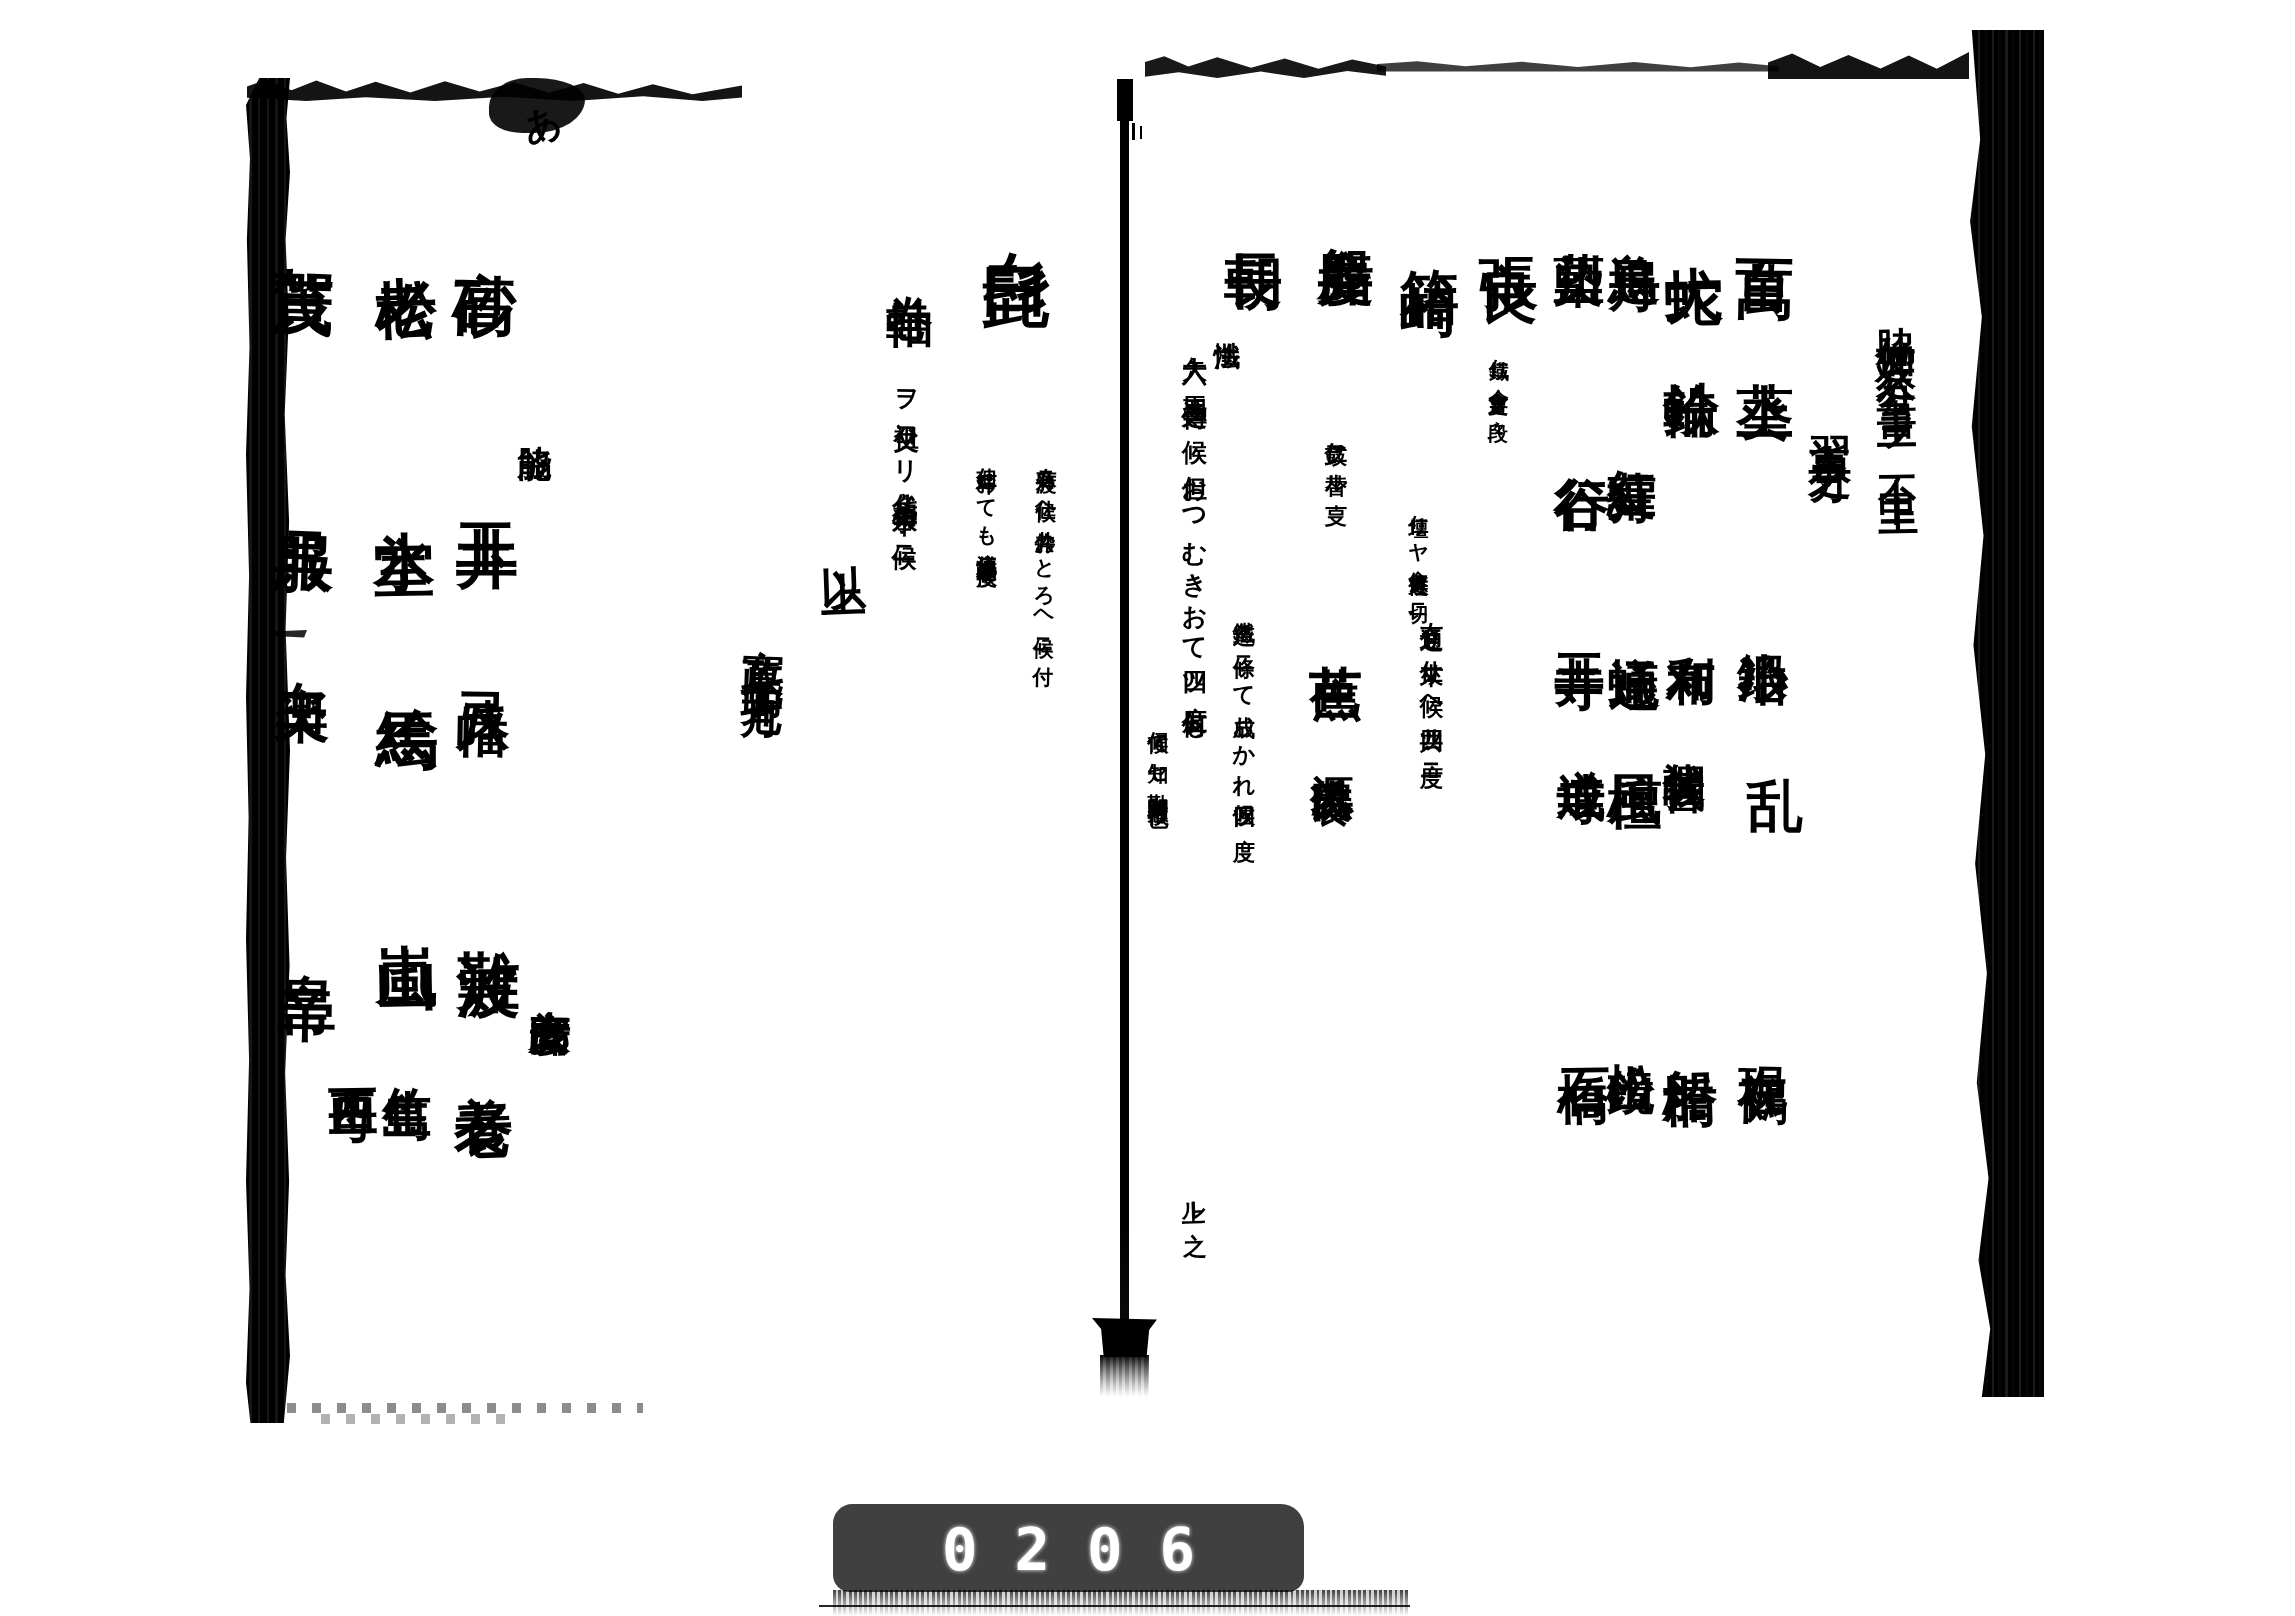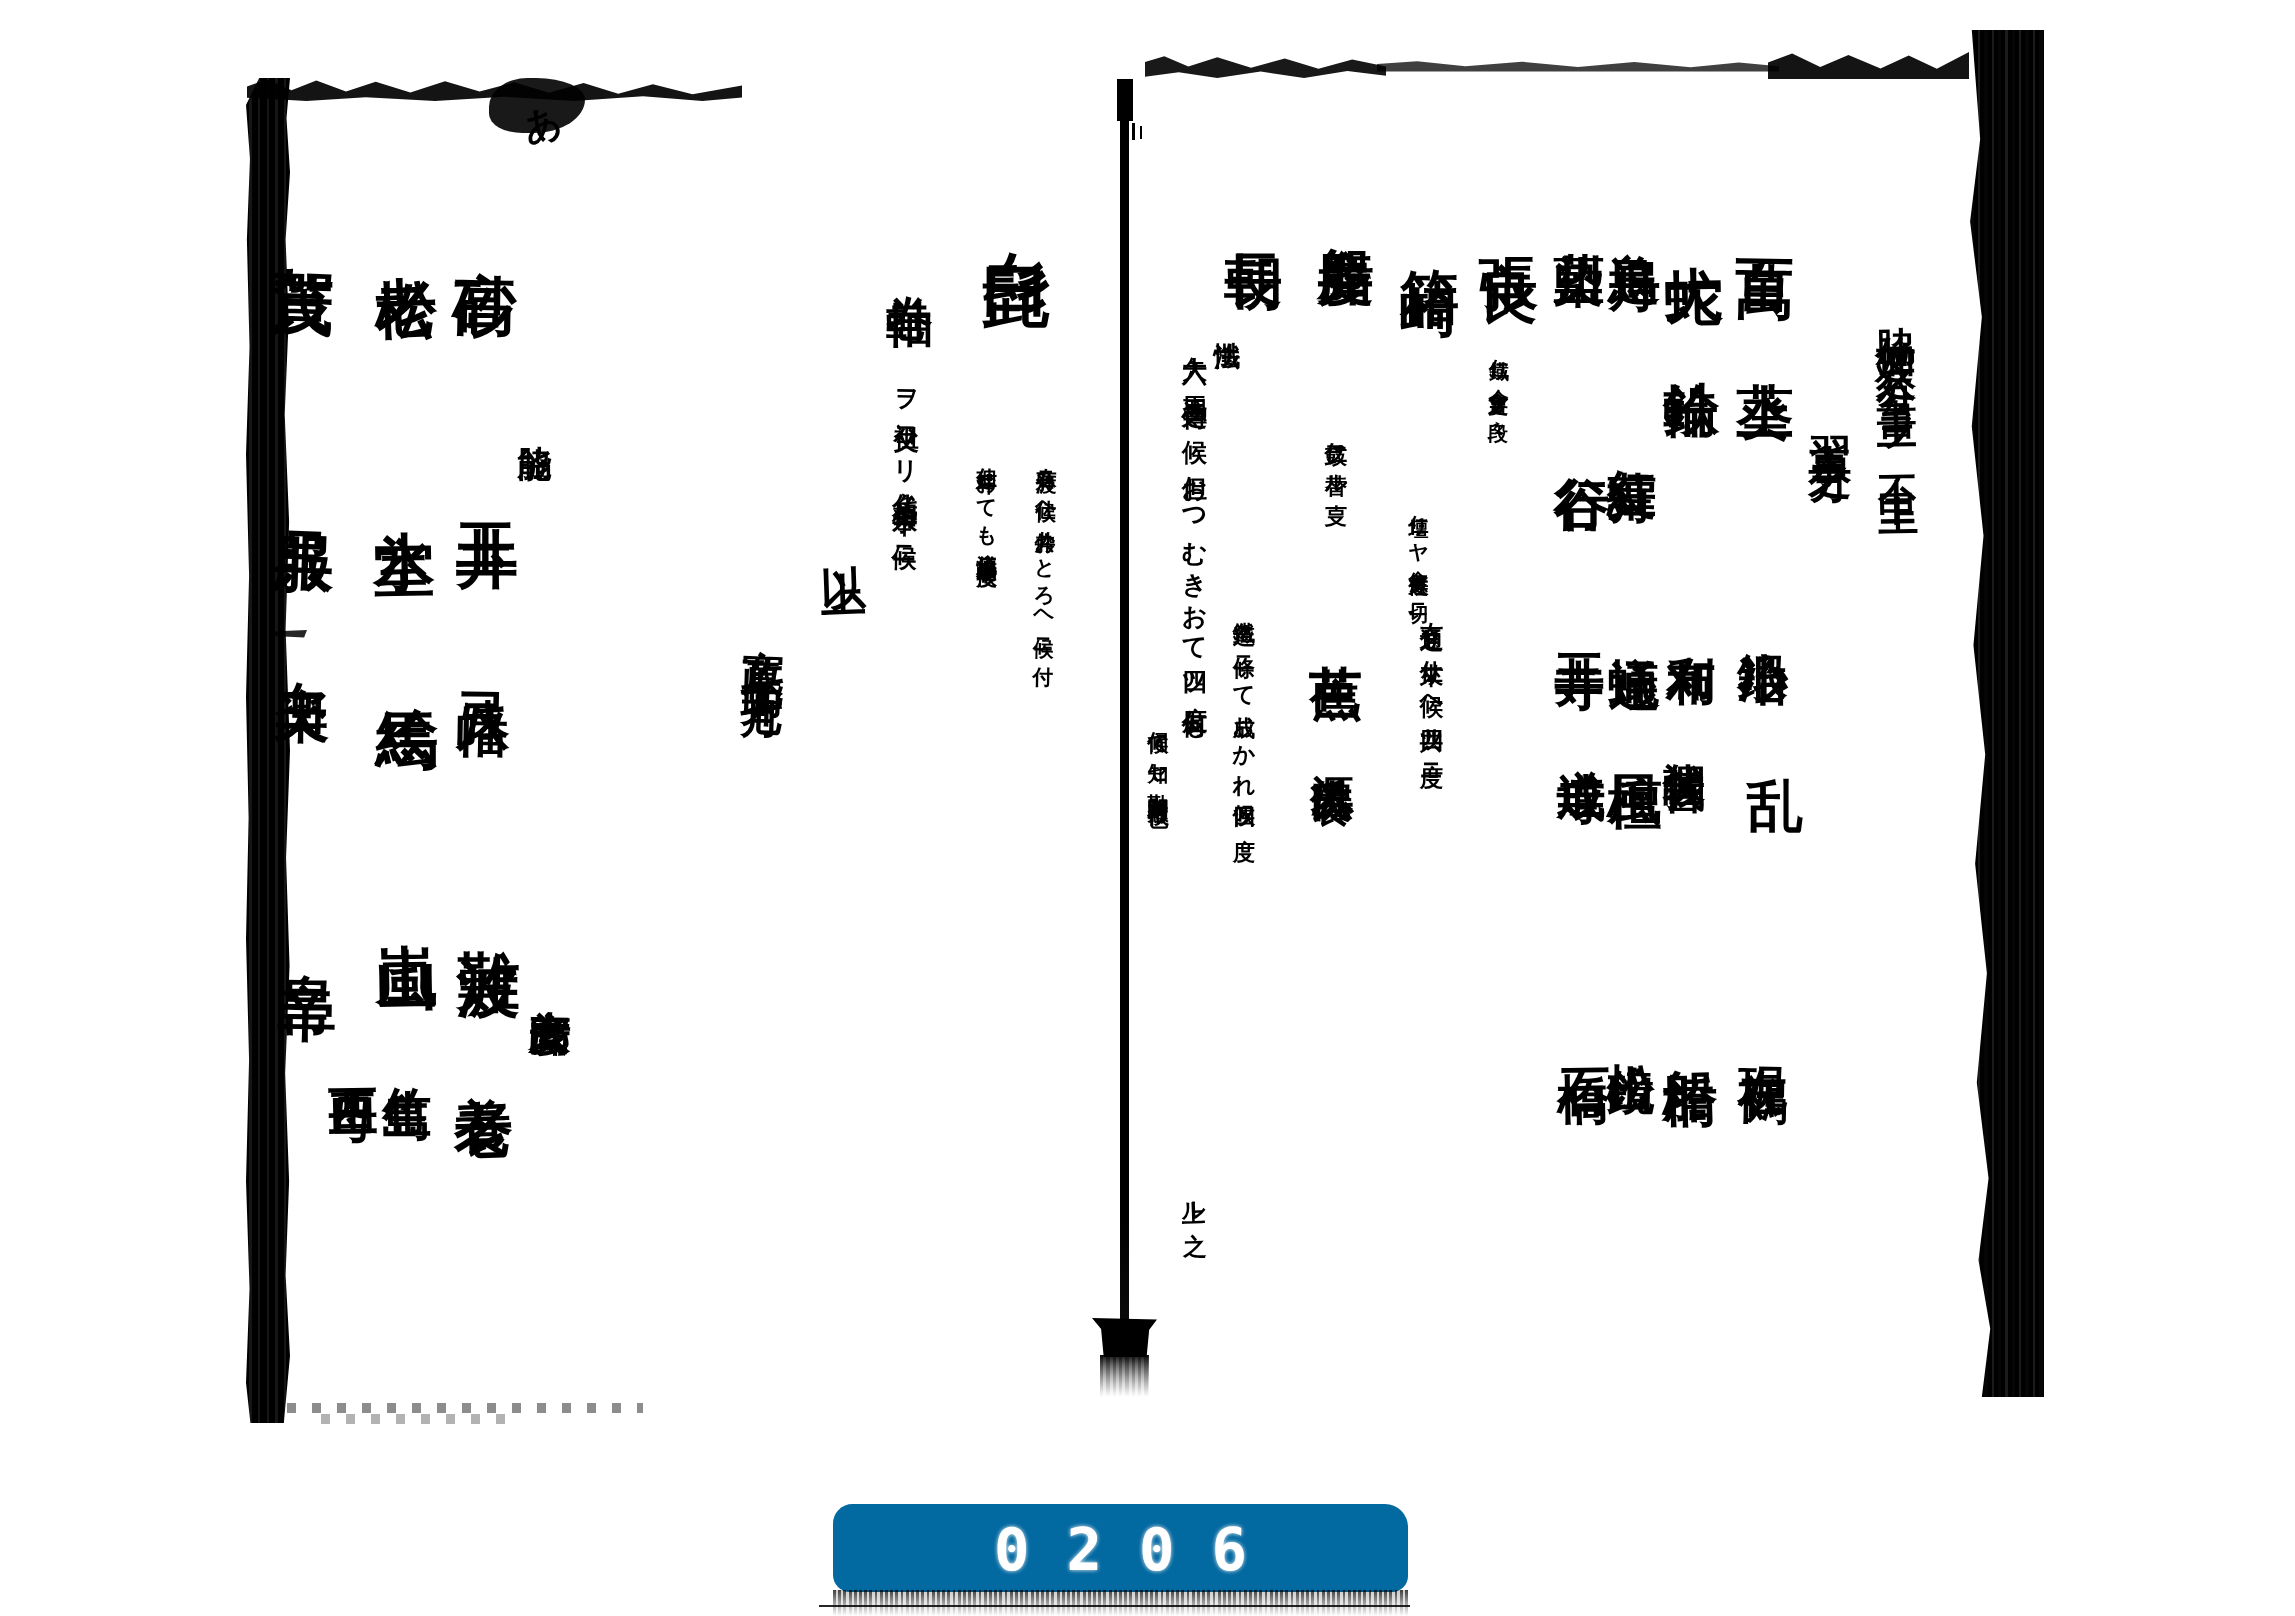--- a/index.html
+++ b/index.html
@@ -36,21 +36,21 @@
   #binding-foot-fade{position:absolute;left:1100px;top:1355px;width:49px;height:42px;
     background:repeating-linear-gradient(90deg,rgba(0,0,0,.8) 0 3.4px,rgba(0,0,0,.25) 3.4px 6.3px),
                linear-gradient(180deg,rgba(0,0,0,.9),rgba(0,0,0,0));
     -webkit-mask-image:linear-gradient(180deg,#000,transparent);mask-image:linear-gradient(180deg,#000,transparent);}
   .bl-speckle{position:absolute;height:10.3px;opacity:.45;
     background:repeating-linear-gradient(90deg,#000 0 9.2px,transparent 9.2px 25px);}
   #bl-speckle-1{left:287px;top:1403px;width:356px;}
   #bl-speckle-2{left:321px;top:1414px;width:184px;opacity:.3;}
   #margin-tick{position:absolute;left:271px;top:630px;width:36px;height:7.5px;background:#000;opacity:.85;
     clip-path:polygon(0 20%,100% 0,92% 100%,6% 80%);}
-  #frame-stamp{position:absolute;left:833px;top:1504px;width:575px;height:88px;background:#0369a1;
+  #frame-stamp{position:absolute;left:833px;top:1504px;width:471px;height:88px;background:#404040;
     border-radius:19.5px 23px 16px 17px;}
   #stamp-digits{position:absolute;left:0;top:0;width:100%;height:88px;line-height:91px;text-align:center;
     color:#fff;font-family:"DejaVu Sans Mono", monospace;font-weight:bold;font-size:59px;
     letter-spacing:37px;text-indent:37px;text-shadow:0 0 4px rgba(255,255,255,.95);}
   #stamp-fade{position:absolute;left:833px;top:1590px;width:575px;height:26.4px;
     background:repeating-linear-gradient(90deg,rgba(0,0,0,.75) 0 2.9px,rgba(0,0,0,.2) 2.9px 5.2px);
     -webkit-mask-image:linear-gradient(180deg,#000,transparent);mask-image:linear-gradient(180deg,#000,transparent);}
   #bottom-hairline{position:absolute;left:819px;top:1605px;width:591px;height:2.3px;background:#000;opacity:.85;}
 </style>
 </head>

